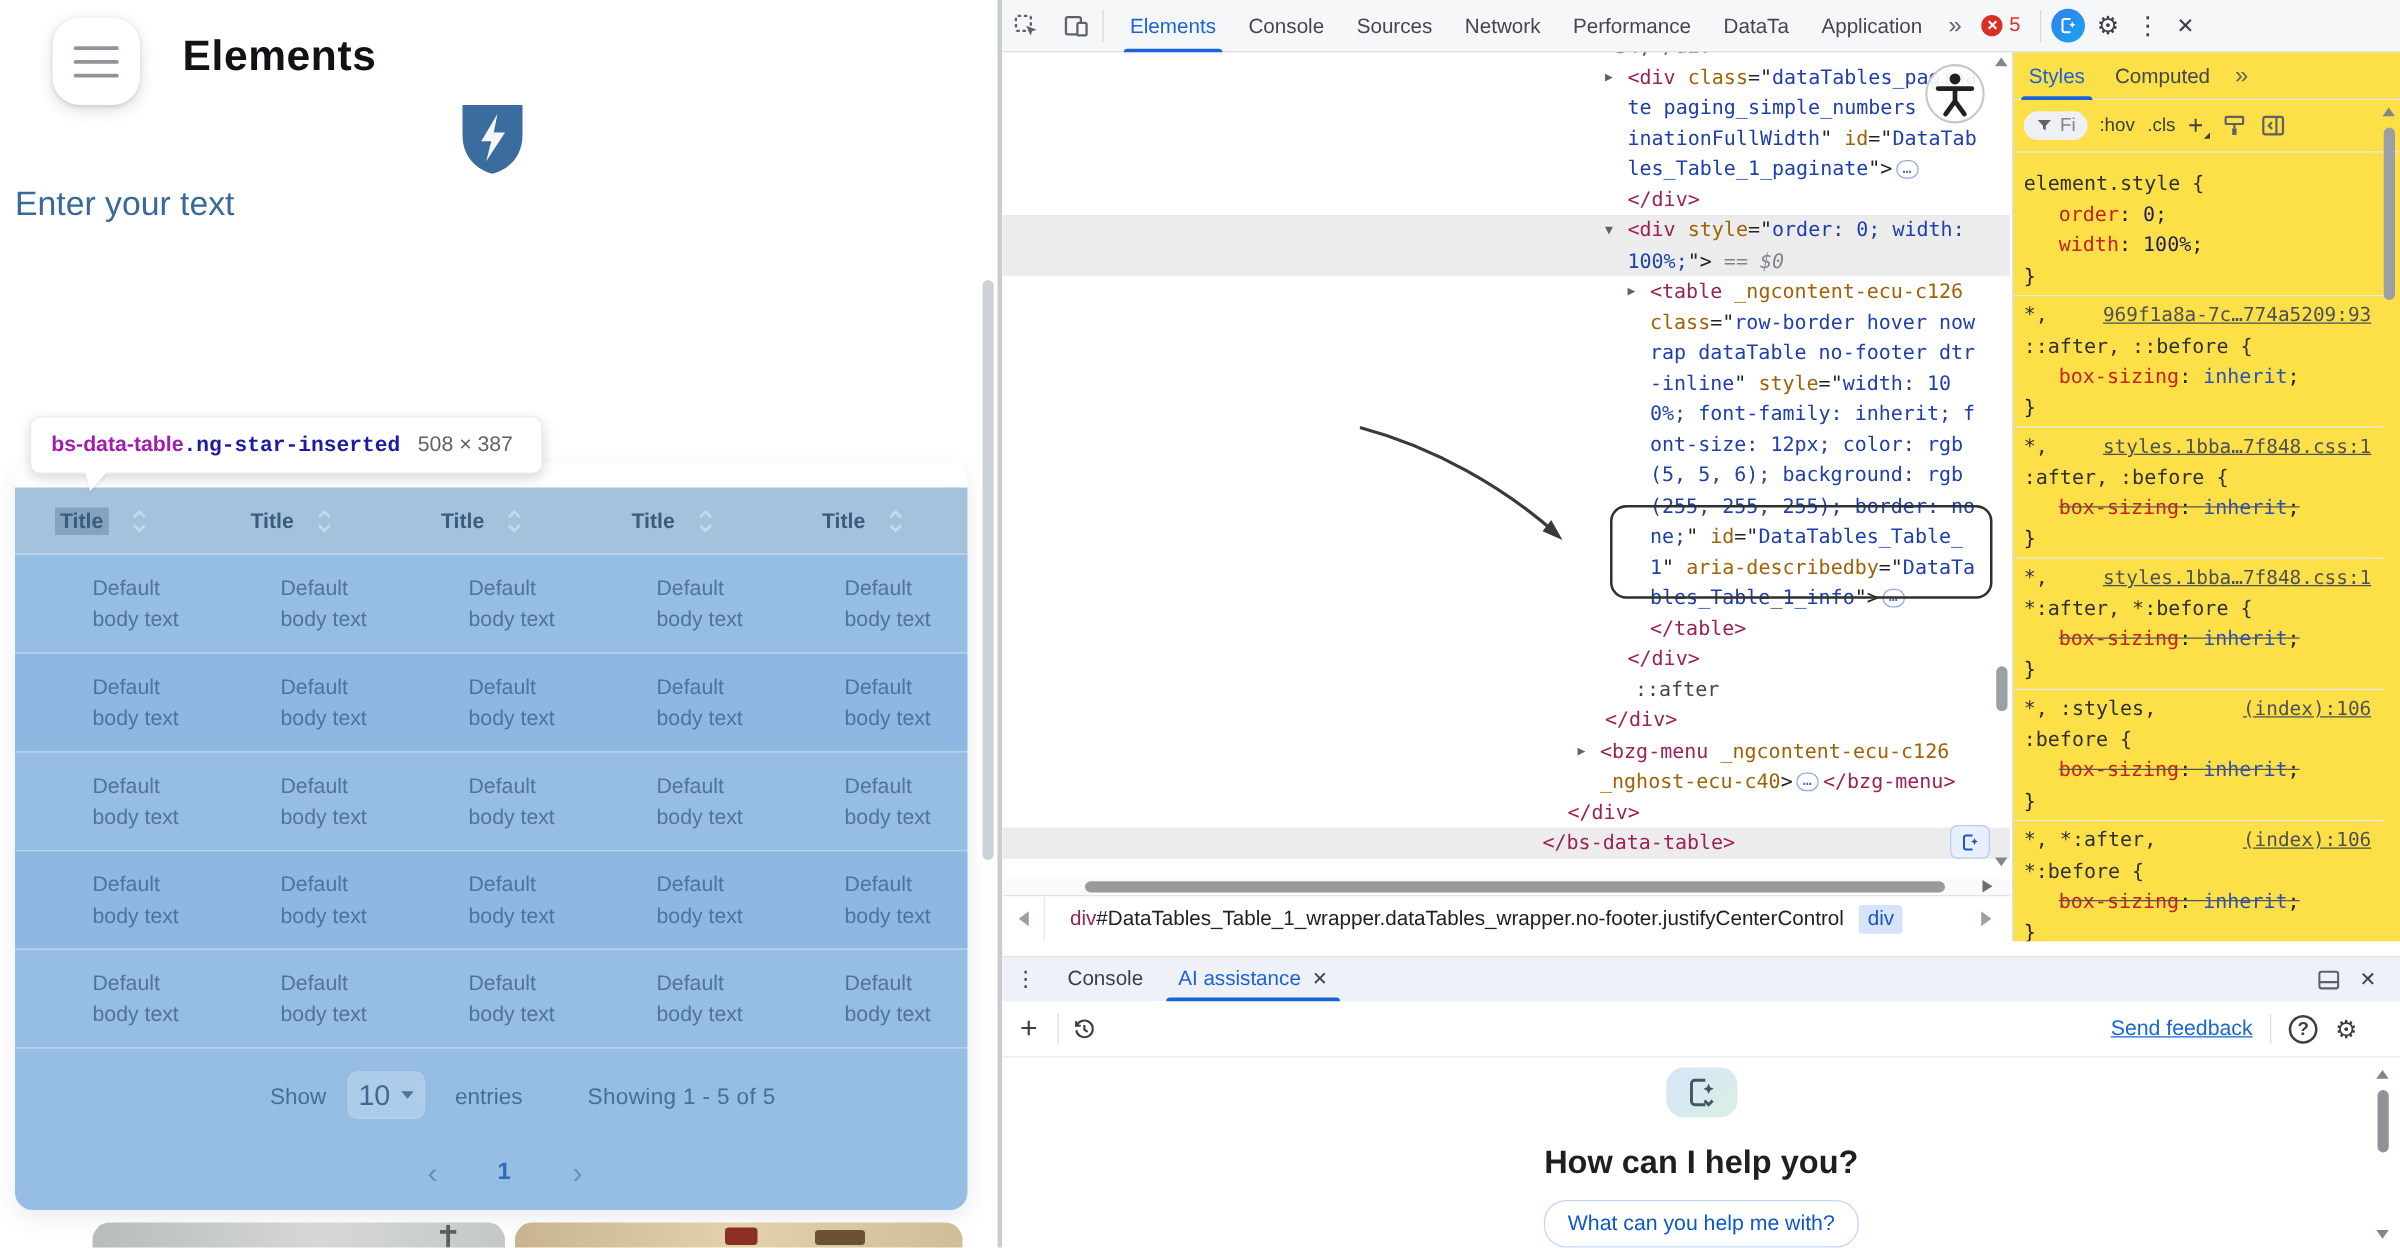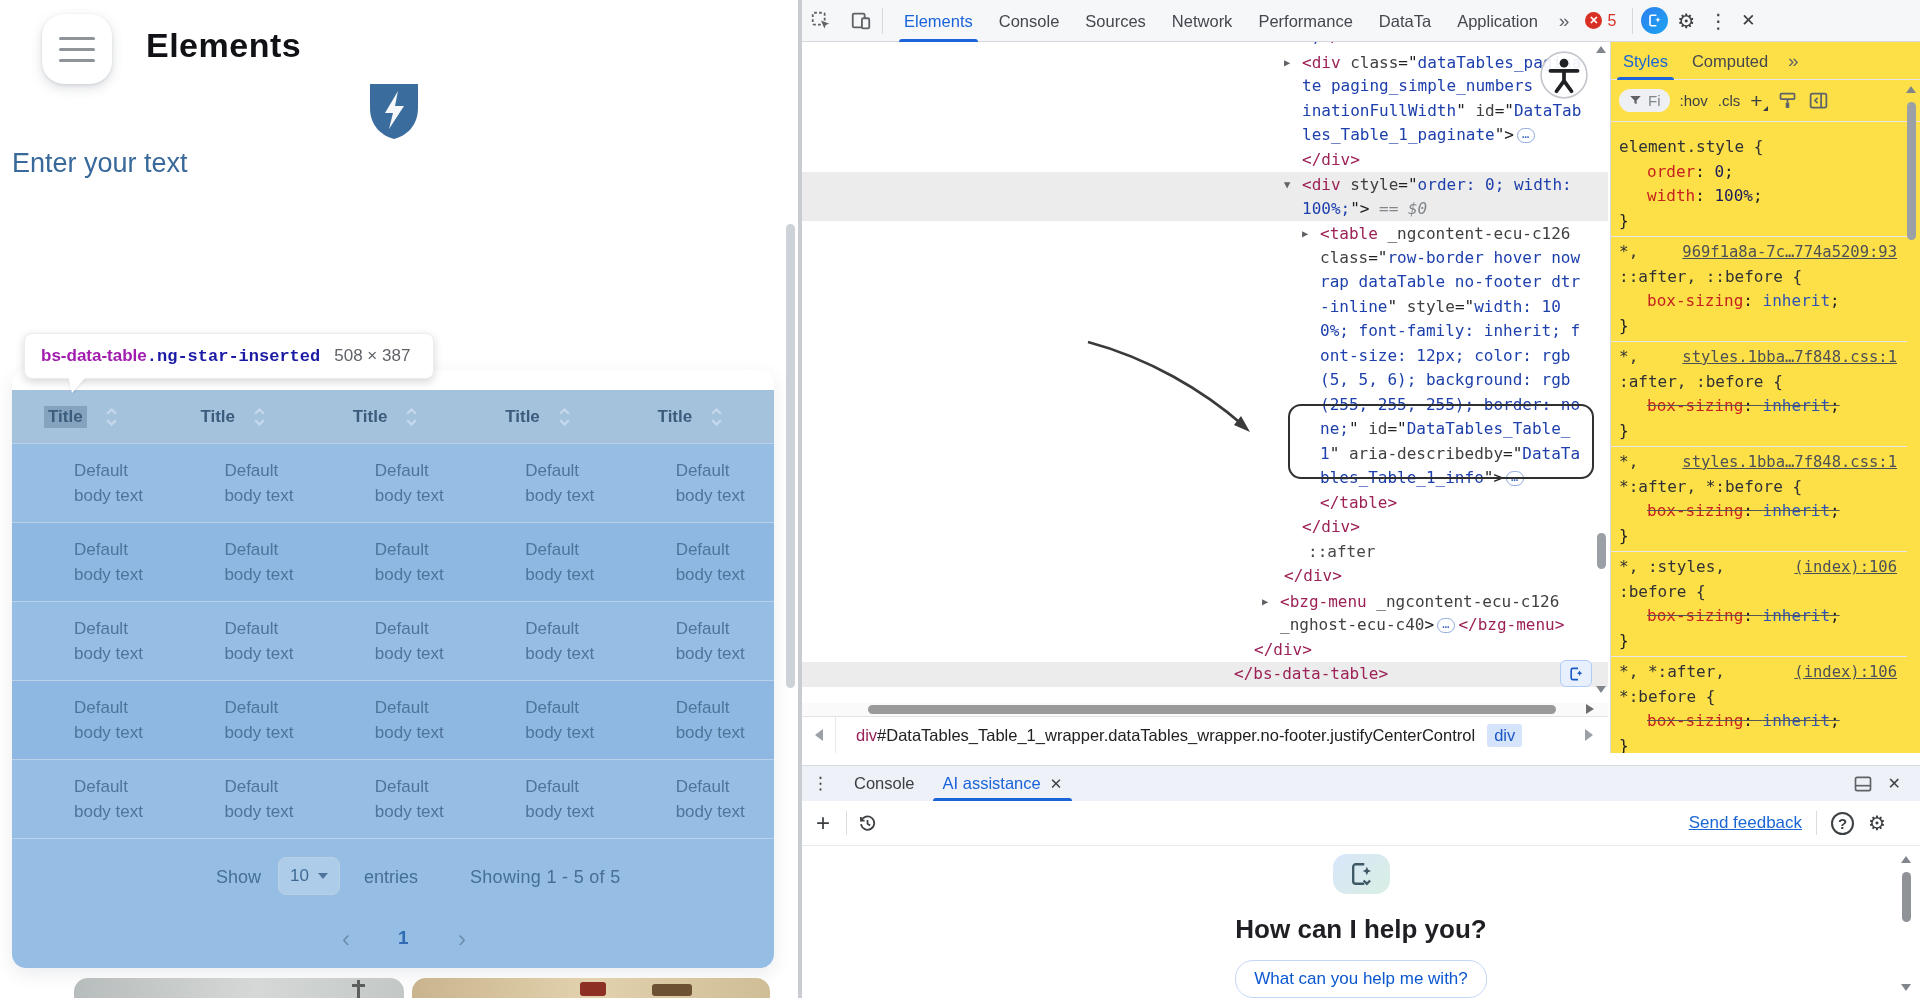--- a/index.html
+++ b/index.html
@@ -28,21 +28,21 @@
   .t-head { height:53px; background:#a5c2dd; display:flex; align-items:center; }
   .t-col { width:152.4px; display:flex; align-items:center; padding-left:36px; gap:18px;}
   .t-col .lbl { font-size:17px; font-weight:700; color:#3b5c7d; }
   .t-col.selword .lbl { background:rgba(82,112,142,.38); padding:1px 4px; margin-left:-4px;}
   .t-row { height:79px; display:flex; border-top:1.5px solid #b9d1e9;padding-left:26px;}
   .t-row.odd { background:#96bee5; } .t-row.even { background:#8eb8e1; }
   .t-cell { width:152.4px; padding:14px 0 0 36px; font-size:17px; color:#4f749b; line-height:25px;}
   .t-foot { height:131px; background:#96bee5; border-top:1.5px solid #b9d1e9; position:relative;}
   .foot-show { position:absolute; left:204px; top:28px; font-size:18px; color:#476f96;}
   .page-size { position:absolute; left:266px; top:18px; width:62px; height:38px; border:1.5px solid #bcd0e4;
-    border-radius:8px; background:rgba(255,255,255,.22); color:#3f6a94; font-size:17px;
+    border-radius:8px; background:rgba(255,255,255,.22); color:#3f6a94; font-size:23px;
     display:flex; align-items:center; justify-content:center; gap:9px; cursor:pointer;}
   .caret-down { width:0; height:0; border-left:5px solid transparent; border-right:5px solid transparent;
     border-top:6px solid #4f749b; }
   .foot-entries { position:absolute; left:352px; top:28px; font-size:18px; color:#476f96;}
   .foot-showing { position:absolute; left:458px; top:28px; font-size:18px; color:#476f96; letter-spacing:.3px;}
   .pager { position:absolute; left:0; top:84px; width:100%; height:34px;}
   .pg-prev { position:absolute; left:330px; top:2px; font-size:24px; color:#6d8fae; cursor:pointer;}
   .pg-num { position:absolute; left:386px; top:4px; font-size:19px; font-weight:700; color:#2f6cb5; cursor:pointer;}
   .pg-next { position:absolute; left:446px; top:2px; font-size:24px; color:#6d8fae; cursor:pointer;}
 
@@ -91,21 +91,21 @@
 
   
   .dom-panel { position:absolute; left:0; top:42px; width:806px; height:661px; overflow:hidden; background:#fff;}
   .dom-lines { position:absolute; left:0; top:0; width:806px; font-family:"DejaVu Sans Mono",monospace;
     font-size:16px; line-height:24.5px; white-space:pre;}
   .dl { position:relative; height:24.5px; }
   .dl.clip { margin-top:-17px; }
   .dl.hl { background:#ececec; }
   .arr { display:inline-block; width:18px; margin-left:-18px; color:#5f6368; font-size:10.5px;
     vertical-align:2px; cursor:pointer;}
-  .c-tag{color:#9c2156} .c-attr{color:#404040} .c-val{color:#1e40ac} .c-plain{color:#202124}
+  .c-tag{color:#9c2156} .c-attr{color:#a16207} .c-val{color:#1e40ac} .c-plain{color:#202124}
   .c-gray{color:#80868b; font-style:italic} .c-pseudo{color:#45474b}
   .c-badge{display:inline-block; border:1.5px solid #8fa9dd; border-radius:9px; color:#3e6cc4;
     font-size:12px; line-height:10px; padding:0 4px 3px; vertical-align:2px; margin:0 3px; cursor:pointer;
     letter-spacing:1px;}
   .ai-chip { position:absolute; right:16px; top:-2px; width:32px; height:27px; background:#e8f0fe;
     border:1px solid #aecbfa; border-radius:6px; display:flex; align-items:center; justify-content:center;
     cursor:pointer;}
   .a11y-float { position:absolute; left:737px; top:8px; width:50px; height:50px; z-index:8; cursor:pointer;}
   .dom-vscroll { position:absolute; left:794px; top:0; width:11px; height:661px;}
   .dom-vthumb { position:absolute; left:1px; top:491px; width:9px; height:36px; background:#9aa0a6; border-radius:5px;}

